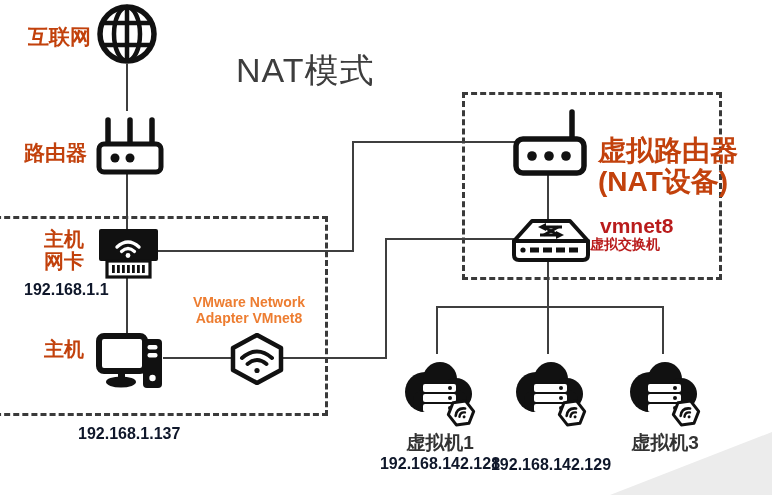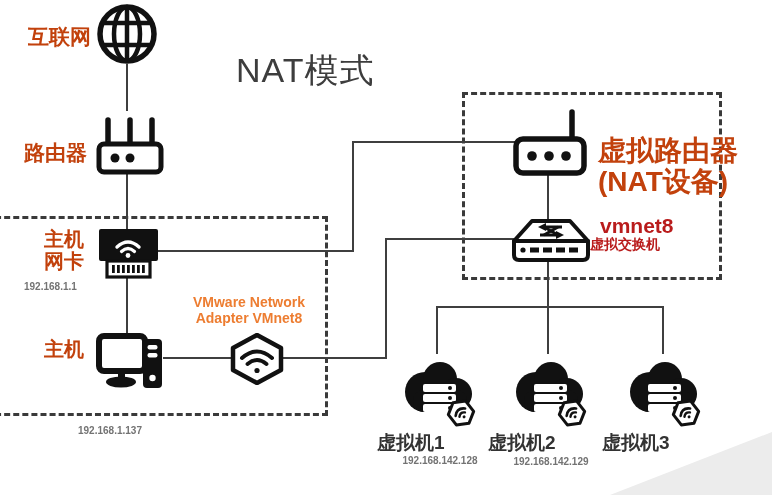--- a/index.html
+++ b/index.html
@@ -2,30 +2,30 @@
 <html><head>
 <meta charset="utf-8">
 <style>
   html,body{margin:0;padding:0;background:#ffffff;}
   #stage{
     position:relative;width:772px;height:495px;background:#ffffff;
     overflow:hidden;font-family:"Liberation Sans","DejaVu Sans",sans-serif;
   }
   .abs{position:absolute;}
   .lbl{color:#c2410c;font-weight:bold;line-height:1.12;}
-  .ip{color:#737373;font-weight:bold;font-size:10px;white-space:nowrap;}
+  .ip{color:#0f172a;font-weight:bold;font-size:16px;white-space:nowrap;}
   .title{font-size:34px;color:#3d3d3d;letter-spacing:1px;font-weight:500;white-space:nowrap;}
   .hline{position:absolute;height:2px;background:#3f3f3f;}
   .vline{position:absolute;width:2px;background:#3f3f3f;}
   .dashed-box{position:absolute;border:3px dashed #3a3a3a;background:transparent;}
   .orange{color:#ed7d31;font-weight:bold;font-size:14px;text-align:center;line-height:1.15;}
   .blue{color:#b91c1c;font-weight:bold;text-align:left;line-height:1.1;}
   .blue .l1{font-size:21px;}
   .blue .l2{font-size:14px;}
-  .vm-name{font-size:19px;font-weight:bold;color:#333;white-space:nowrap;}
+  .vm-name{font-size:19px;font-weight:bold;color:#333;text-align:center;white-space:nowrap;}
   .vm-ip{text-align:center;white-space:nowrap;}
   .center-txt{text-align:center;}
   .corner-shade{
     position:absolute;left:610px;top:432px;width:162px;height:63px;
     background:#ececec;clip-path:polygon(100% 0,100% 100%,0 100%);
   }
 </style>
 </head>
 <body>
 
@@ -185,21 +185,20 @@
     <circle cx="53" cy="36" r="2" fill="#111"></circle>
     <circle cx="53" cy="46" r="2" fill="#111"></circle>
     <circle cx="53" cy="56" r="2" fill="#111"></circle>
     <g transform="translate(64,61) rotate(-38)">
       <polygon points="0,-13 11,-6.5 11,6.5 0,13 -11,6.5 -11,-6.5" fill="#fff" stroke="#111" stroke-width="3" stroke-linejoin="round"></polygon>
       <path d="M-6 -1 Q0 -7 6 -1" fill="none" stroke="#111" stroke-width="2.6" stroke-linecap="round"></path>
       <path d="M-3.5 2 Q0 -1.5 3.5 2" fill="none" stroke="#111" stroke-width="2.4" stroke-linecap="round"></path>
       <circle cx="0" cy="5" r="1.5" fill="#111"></circle>
     </g>
   </svg>
-  <div class="abs vm-name" style="left:488px;top:430px;width:126px;">虚拟机2</div>
   <div class="abs ip vm-ip" style="left:488px;top:456px;width:126px;">192.168.142.129</div>
 
   <svg class="abs" style="left:622px;top:352px;" width="86" height="76" viewBox="0 0 86 76">
     <circle cx="28" cy="40" r="20" fill="#111"></circle>
     <circle cx="43" cy="27" r="17" fill="#111"></circle>
     <circle cx="59" cy="42" r="16" fill="#111"></circle>
     <rect x="16" y="38" width="54" height="22" rx="10" fill="#111"></rect>
     <rect x="26" y="32" width="33" height="8" rx="2" fill="#fff"></rect>
     <rect x="26" y="42" width="33" height="8" rx="2" fill="#fff"></rect>
     <rect x="26" y="52" width="33" height="8" rx="2" fill="#fff"></rect>

